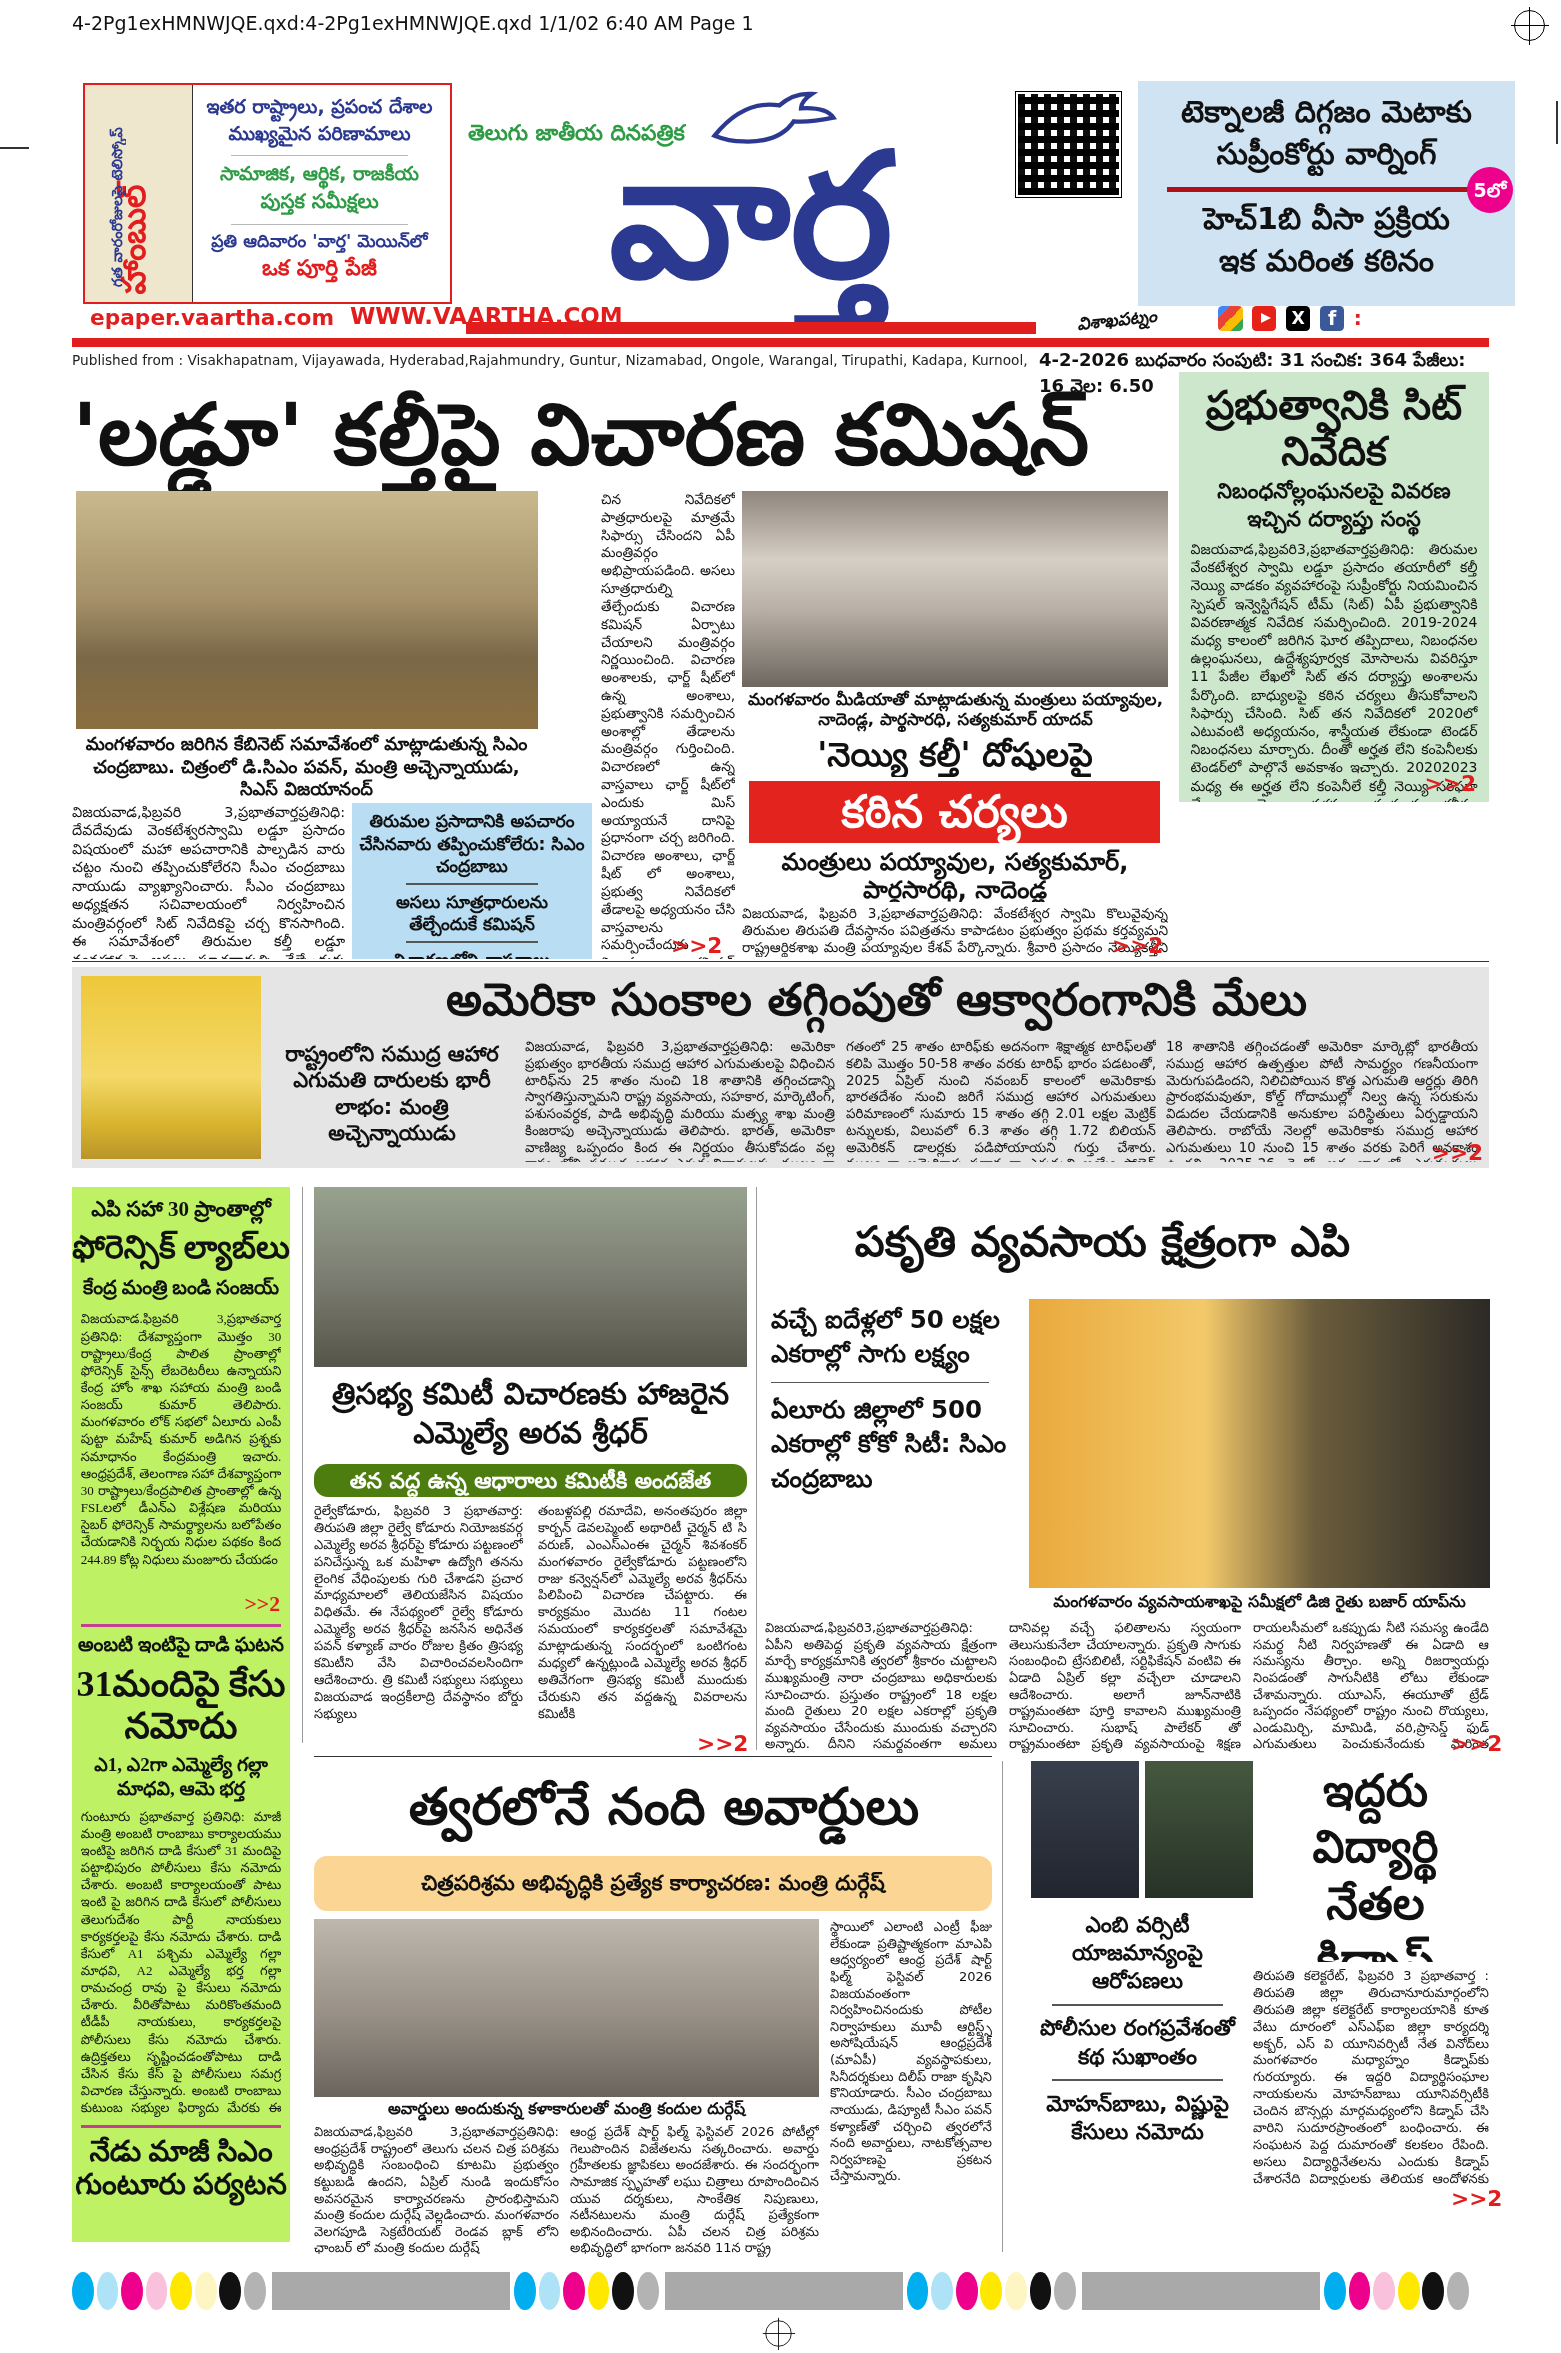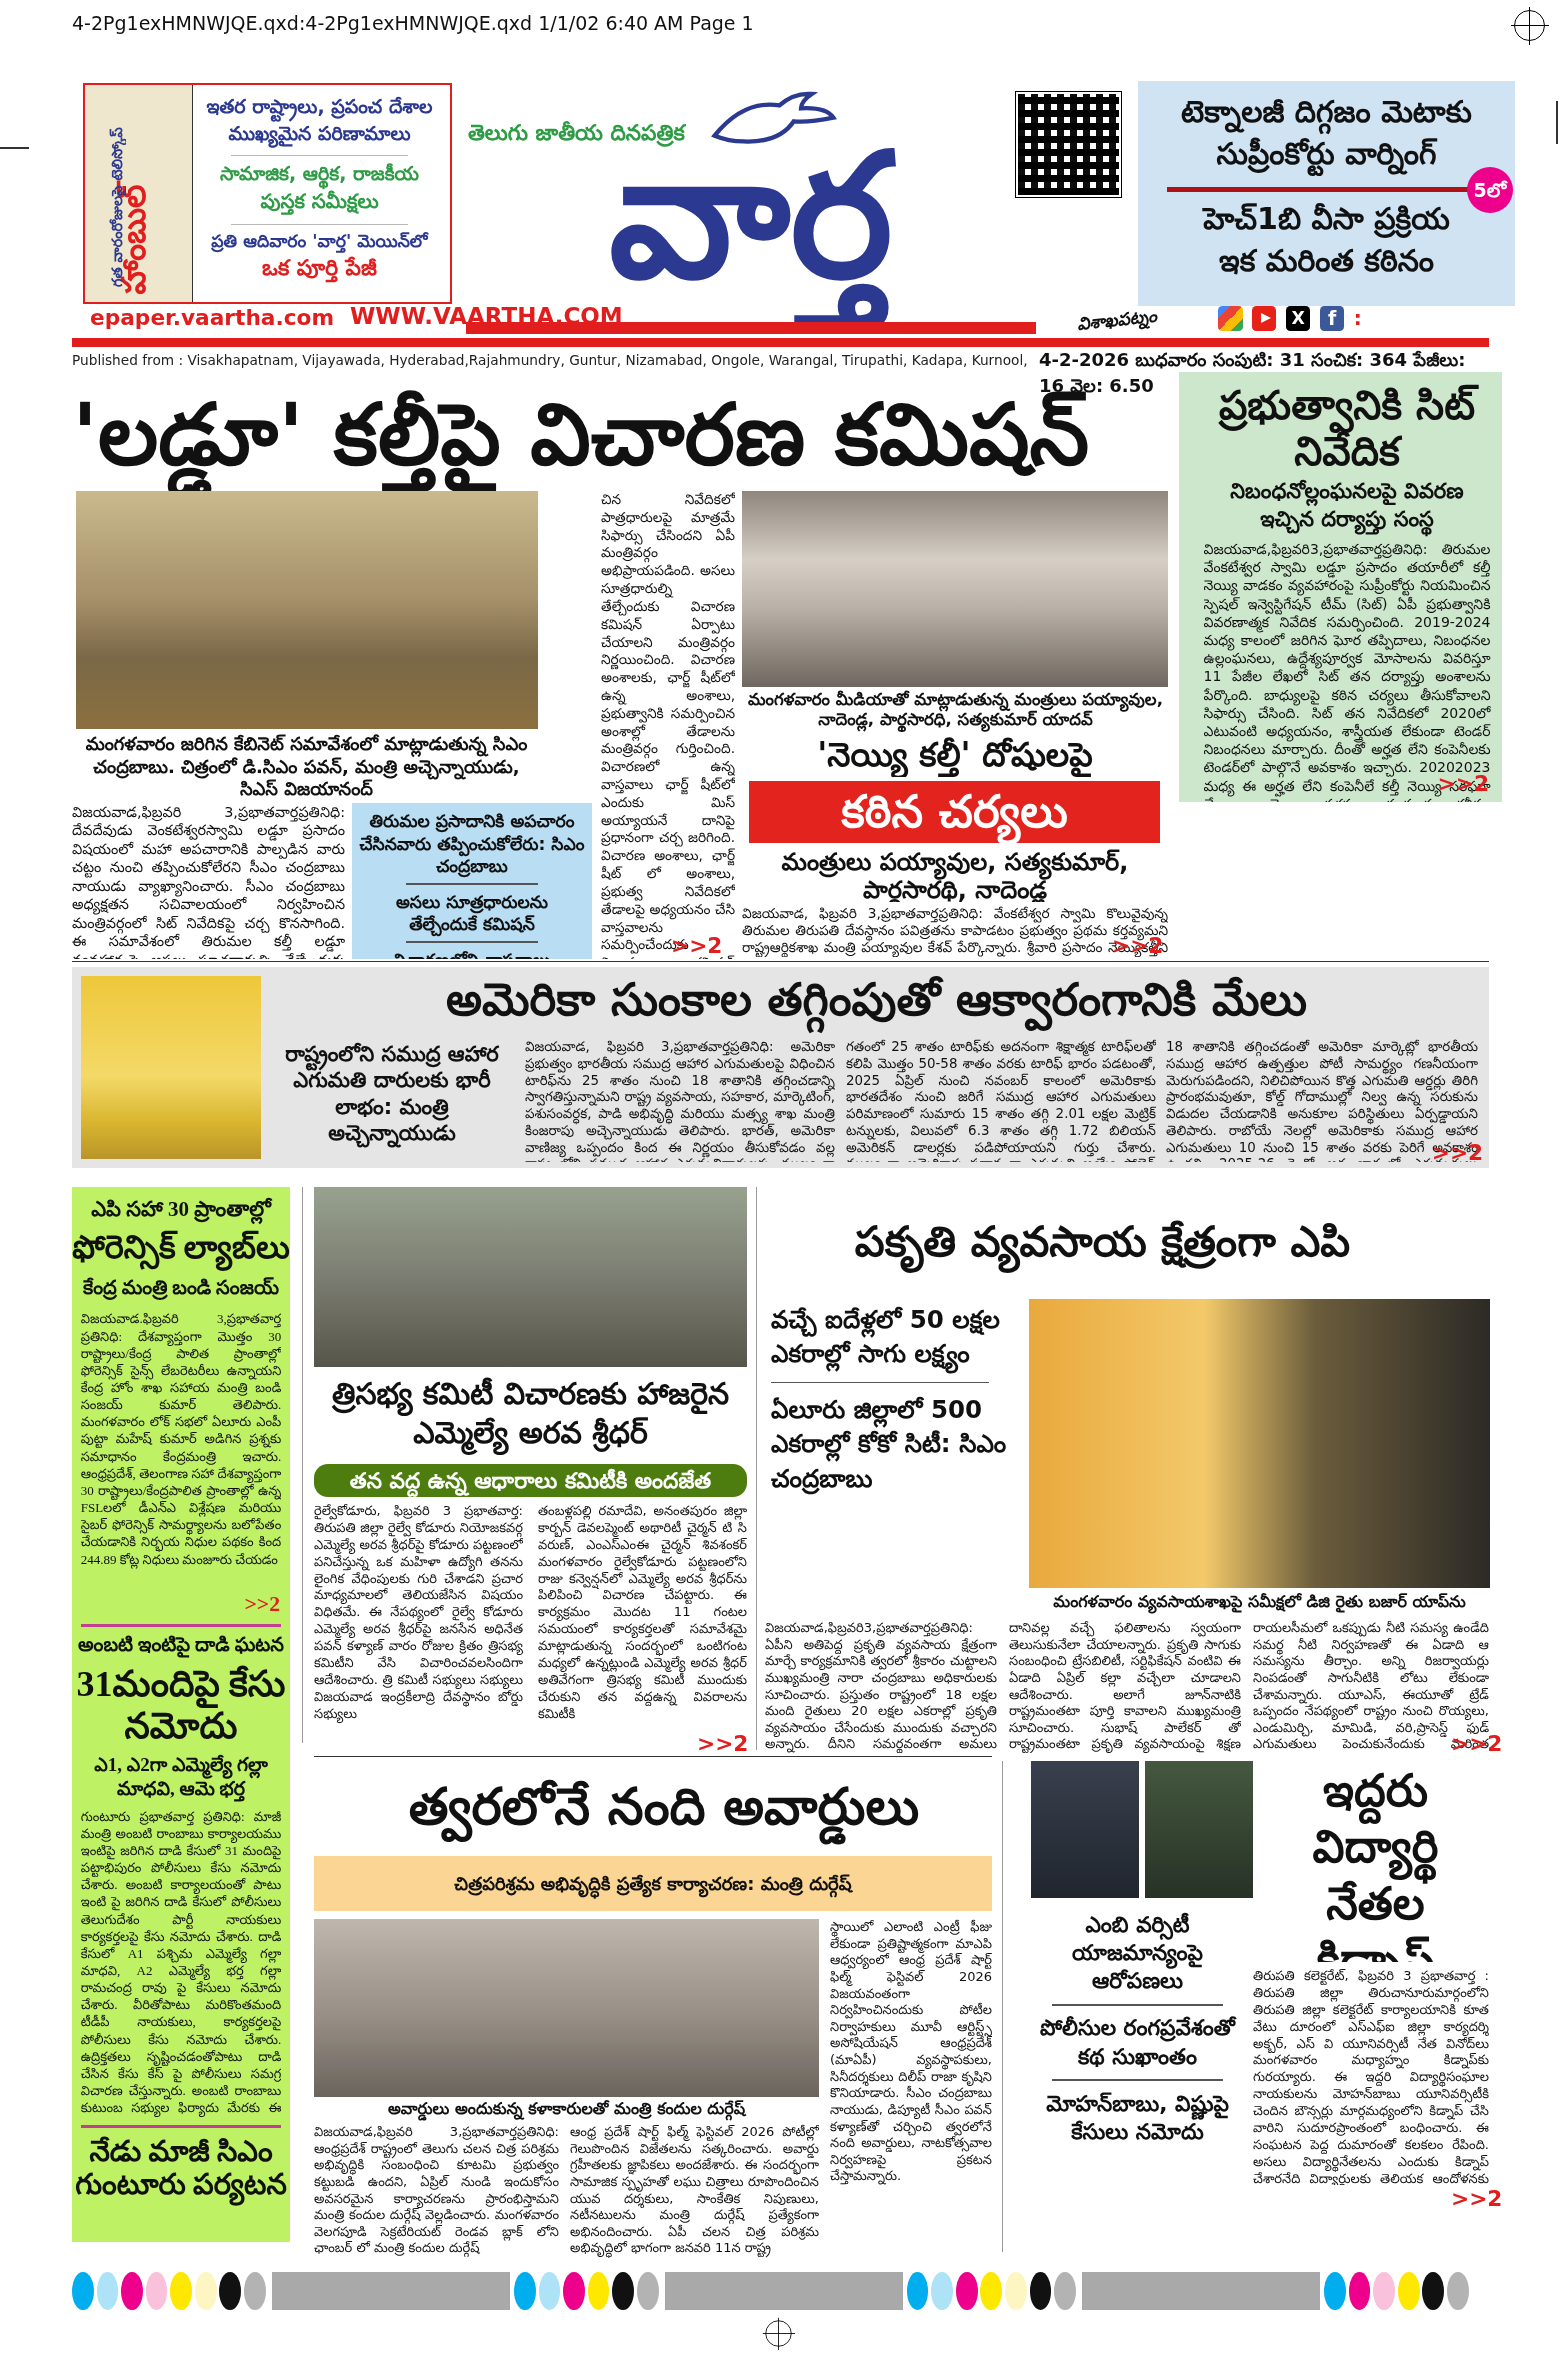--- a/index.html
+++ b/index.html
@@ -108,21 +108,21 @@
     <span class="red bold" style="font-size:20px;vertical-align:middle;">: fb.com/vaartha Digital</span>
   </div>
 
   <div class="b rule-red" style="left:72px;top:338px;width:1417px;height:9.4px;"></div>
 
   <div class="b" style="left:72px;top:352px;width:960px;font-size:13.7px;color:#222;white-space:nowrap;">Published from : Visakhapatnam, Vijayawada, Hyderabad,Rajahmundry, Guntur, Nizamabad, Ongole, Warangal, Tirupathi, Kadapa, Kurnool, Anantapur,  Karimnagar, Mahabubnagar, Khammam, Nellore, Nalgonda, Tadepalligudem, Srikakulam</div>
   <div class="b bold" style="left:1039px;top:349px;width:451px;font-size:18px;">4-2-2026 బుధవారం సంపుటి: 31 సంచిక: 364  పేజీలు: 16  వెల: 6.50</div>
 
   <div class="b bold" style="left:72px;top:370px;width:1097px;height:137px;font-size:85px;line-height:130px;">'లడ్డూ' కల్తీపై విచారణ కమిషన్</div>
 
-  <div class="b greenbox" style="left:1179px;top:372px;width:310px;height:430px;padding-left:13px;">
+  <div class="b greenbox" style="left:1179px;top:372px;width:310px;height:430px;">
     <div class="c bold" style="font-size:40px;line-height:1.15;margin:10px 5.8px 4.3px 5.8px;">ప్రభుత్వానికి సిట్ నివేదిక</div>
     <div class="c bold" style="font-size:21px;line-height:1.3;margin:2.9px 10px;">నిబంధనోల్లంఘనలపై వివరణ ఇచ్చిన దర్యాప్తు సంస్థ</div>
     <div class="j" style="font-size:14px;line-height:1.3;margin:7.2px 11.5px 0 11.5px;height:390px;overflow:hidden;">విజయవాడ,ఫిబ్రవరి3,ప్రభాతవార్తప్రతినిధి: తిరుమల వేంకటేశ్వర స్వామి లడ్డూ ప్రసాదం తయారీలో కల్తీ నెయ్యి వాడకం వ్యవహారంపై సుప్రీంకోర్టు నియమించిన స్పెషల్ ఇన్వెస్టిగేషన్ టీమ్ (సిట్) ఏపీ ప్రభుత్వానికి వివరణాత్మక నివేదిక సమర్పించింది. 2019-2024 మధ్య కాలంలో జరిగిన ఘోర తప్పిదాలు, నిబంధనల ఉల్లంఘనలు, ఉద్దేశ్యపూర్వక మోసాలను వివరిస్తూ 11 పేజీల లేఖలో సిట్ తన దర్యాప్తు అంశాలను పేర్కొంది. బాధ్యులపై కఠిన చర్యలు తీసుకోవాలని సిఫార్సు చేసింది. సిట్ తన నివేదికలో 2020లో ఎటువంటి అధ్యయనం, శాస్త్రీయత లేకుండా టెండర్ నిబంధనలు మార్చారు. దీంతో అర్హత లేని కంపెనీలకు టెండర్‌లో పాల్గొనే అవకాశం ఇచ్చారు. 20202023 మధ్య ఈ అర్హత లేని కంపెనీలే కల్తీ నెయ్యి సరఫరా చేశాయి. నెయ్యి సరఫరా సంస్థలకు కనీసం రూ.250కోట్ల టర్నోవర్ ఉండాలన్న నిబంధనను రూ.150 కోట్లకు తగ్గించారు. డైరీ రంగంలో 3 ఏళ్ల అనుభవం ఉండాలన్న నియమాన్ని ఏడాదికి కుదించారు. రోజుకు 4 లక్షల లీటర్ల పాలు సేకరణ నిబంధనను పూర్తిగా తొలగించారు.12 టన్నుల వెన్న తీయాల్సిన నిబంధనను 8 టన్నులకు తగ్గించారు. పర్చేజ్ కమిటీలో ప్రత్యేక ఆహ్వానితులుగా చెవిరెడ్డి, భూమన కరుణాకర్ రెడ్డి పాత్రను సిట్ నిర్దిష్టంగా ప్రస్తావించింది.</div>
     <div class="jump" style="position:absolute;right:13px;bottom:5.8px;">&gt;&gt;2</div>
   </div>
 
   <div class="b photo ph1" style="left:76px;top:491px;width:462px;height:238px;"></div>
   <div class="b c" style="left:79px;top:733px;width:455px;height:65px;font-size:18px;line-height:1.25;font-weight:bold;">మంగళవారం జరిగిన కేబినెట్ సమావేశంలో మాట్లాడుతున్న సిఎం చంద్రబాబు. చిత్రంలో డి.సిఎం పవన్, మంత్రి అచ్చెన్నాయుడు, సిఎస్ విజయానంద్</div>
   <div class="b j" style="left:72px;top:803px;width:273px;height:156px;font-size:14.4px;line-height:1.28;">విజయవాడ,ఫిబ్రవరి 3,ప్రభాతవార్తప్రతినిధి: దేవదేవుడు వెంకటేశ్వరస్వామి లడ్డూ ప్రసాదం విషయంలో మహా అపచారానికి పాల్పడిన వారు చట్టం నుంచి తప్పించుకోలేరని సీఎం చంద్రబాబు నాయుడు వ్యాఖ్యానించారు. సీఎం చంద్రబాబు అధ్యక్షతన సచివాలయంలో నిర్వహించిన మంత్రివర్గంలో సిట్ నివేదికపై చర్చ కొనసాగింది. ఈ సమావేశంలో తిరుమల కల్తీ లడ్డూ వ్యవహారంపై అసలు సూత్రధారుల్ని తేల్చేందుకు విచారణ కమిషన్ వేయాలని ప్రతిపాదించారు. దీనికి మంత్రివర్గ సమావేశంలో ఏక గ్రీవనిర్ణయం తీసుకున్నారు. ఎజెండాలోని అన్ని అంశాలు పక్కనపెట్టి మరీ తిరుమల లడ్డూ కల్తీ వ్యవహారంపై చర్చించారు. లడ్డూ కల్తీ జరిగిన విధానం, వివిధ విభాగాల తప్పిదాలను వివరిస్తూ నివేదిక ఉంది. ఇందులో ప్రభుత్వానికి సిట్ సమర్పించిన</div>
 
@@ -193,21 +193,21 @@
   <div class="b photo ph5" style="left:1029px;top:1299px;width:461px;height:289px;"></div>
   <div class="b c bold" style="left:1029px;top:1592px;width:461px;height:23px;font-size:16px;">మంగళవారం వ్యవసాయశాఖపై సమీక్షలో డిజి రైతు బజార్ యాప్‌ను ప్రారంభిస్తున్న సీఎం చంద్రబాబు</div>
   <div class="b j" style="left:765px;top:1620px;width:232px;height:133px;font-size:13px;line-height:1.28;">విజయవాడ,ఫిబ్రవరి3,ప్రభాతవార్తప్రతినిధి: ఏపీని అతిపెద్ద ప్రకృతి వ్యవసాయ క్షేత్రంగా మార్చే కార్యక్రమానికి త్వరలో శ్రీకారం చుట్టాలని ముఖ్యమంత్రి నారా చంద్రబాబు అధికారులకు సూచించారు. ప్రస్తుతం రాష్ట్రంలో 18 లక్షల మంది రైతులు 20 లక్షల ఎకరాల్లో ప్రకృతి వ్యవసాయం చేసేందుకు ముందుకు వచ్చారని అన్నారు. దీనిని సమర్థవంతగా అమలు చేస్తూ... 2030-31 నాటికి 40 లక్షల మంది రైతులు,</div>
   <div class="b j" style="left:1009px;top:1620px;width:232px;height:133px;font-size:13px;line-height:1.28;">దానివల్ల వచ్చే ఫలితాలను స్వయంగా తెలుసుకునేలా చేయాలన్నారు. ప్రకృతి సాగుకు సంబంధించి ట్రేసబిలిటీ, సర్టిఫికేషన్ వంటివి ఈ ఏడాది ఏప్రిల్ కల్లా వచ్చేలా చూడాలని ఆదేశించారు. అలాగే జూన్‌నాటికి రాష్ట్రమంతటా పూర్తి కావాలని ముఖ్యమంత్రి సూచించారు. సుభాష్ పాలేకర్ తో రాష్ట్రమంతటా ప్రకృతి వ్యవసాయంపై శిక్షణ తరగతులు నిర్వహిస్తామని సీఎం చెప్పారు. అంతర్జాతీయ, జాతీయ మార్కెట్లో ఏపీ వ్యవసాయ ఉ</div>
   <div class="b j" style="left:1253px;top:1620px;width:236px;height:133px;font-size:13px;line-height:1.28;">రాయలసీమలో ఒకప్పుడు నీటి సమస్య ఉండేది సమర్థ నీటి నిర్వహణతో ఈ ఏడాది ఆ సమస్యను తీర్చాం. అన్ని రిజర్వాయర్లు నింపడంతో సాగునీటికి లోటు లేకుండా చేశామన్నారు. యూఎస్, ఈయూతో ట్రేడ్ ఒప్పందం నేపథ్యంలో రాష్ట్రం నుంచి రొయ్యలు, ఎండుమిర్చి, మామిడి, వరి,ప్రాసెస్డ్ ఫుడ్ ఎగుమతులు పెంచుకునేందుకు మరింత అవకాశం కలిగిందని అధికారులు వివరించగా అయితే నాణ్యతా ప్రమాణా</div>
   <div class="b jump" style="left:1451px;top:1731px;">&gt;&gt;2</div>
 
   <div class="b rule-dark" style="left:314px;top:1756px;width:678px;height:1.4px;"></div>
 
   <div class="b c bold" style="left:330px;top:1763px;width:668px;height:88px;font-size:51px;line-height:88px;">త్వరలోనే నంది అవార్డులు</div>
-  <div class="b orangestrip c bold" style="left:314px;top:1856px;width:678px;height:55px;font-size:18px;line-height:55px;">చిత్రపరిశ్రమ అభివృద్ధికి ప్రత్యేక కార్యాచరణ: మంత్రి దుర్గేష్</div>
+  <div class="b orangestrip c bold" style="left:314px;top:1856px;width:678px;height:55px;font-size:21px;line-height:55px;border-radius:13px;">చిత్రపరిశ్రమ అభివృద్ధికి ప్రత్యేక కార్యాచరణ: మంత్రి దుర్గేష్</div>
   <div class="b photo ph6" style="left:314px;top:1919px;width:505px;height:178px;"></div>
   <div class="b c bold" style="left:314px;top:2099px;width:505px;height:21.7px;font-size:16px;">అవార్డులు అందుకున్న కళాకారులతో మంత్రి కందుల దుర్గేష్</div>
   <div class="b j" style="left:314px;top:2124px;width:245px;height:137px;font-size:13px;line-height:1.28;">విజయవాడ,ఫిబ్రవరి 3,ప్రభాతవార్తప్రతినిధి: ఆంధ్రప్రదేశ్ రాష్ట్రంలో తెలుగు చలన చిత్ర పరిశ్రమ అభివృద్ధికి సంబంధించి కూటమి ప్రభుత్వం కట్టుబడి ఉందని, ఏప్రిల్ నుండి ఇందుకోసం అవసరమైన కార్యాచరణను ప్రారంభిస్తామని మంత్రి కందుల దుర్గేష్ వెల్లడించారు. మంగళవారం వెలగపూడి సెక్రటేరియట్ రెండవ బ్లాక్ లోని ఛాంబర్ లో మంత్రి కందుల దుర్గేష్</div>
   <div class="b j" style="left:570px;top:2124px;width:249px;height:137px;font-size:13px;line-height:1.28;">ఆంధ్ర ప్రదేశ్ షార్ట్ ఫిల్మ్ ఫెస్టివల్ 2026 పోటీల్లో గెలుపొందిన విజేతలను సత్కరించారు. అవార్డు గ్రహీతలకు జ్ఞాపికలు అందజేశారు. ఈ సందర్భంగా సామాజిక స్పృహతో లఘు చిత్రాలు రూపొందించిన యువ దర్శకులు, సాంకేతిక నిపుణులు, నటీనటులను మంత్రి దుర్గేష్ ప్రత్యేకంగా అభినందించారు. ఏపీ చలన చిత్ర పరిశ్రమ అభివృద్ధిలో భాగంగా జనవరి 11న రాష్ట్ర</div>
   <div class="b j" style="left:830px;top:1919px;width:162px;height:342px;font-size:13px;line-height:1.28;">స్థాయిలో ఎలాంటి ఎంట్రీ ఫీజు లేకుండా ప్రతిష్టాత్మకంగా మాఎపి ఆధ్వర్యంలో ఆంధ్ర ప్రదేశ్ షార్ట్ ఫిల్మ్ ఫెస్టివల్ 2026 విజయవంతంగా నిర్వహించినందుకు పోటీల నిర్వాహకులు మూవీ ఆర్టిస్ట్స్ అసోషియేషన్ ఆంధ్రప్రదేశ్ (మాఏపీ) వ్యవస్థాపకులు, సినీదర్శకులు దిలీప్ రాజా కృషిని కొనియాడారు. సీఎం చంద్రబాబు నాయుడు, డిప్యూటీ సీఎం పవన్ కళ్యాణ్‌తో చర్చించి త్వరలోనే నంది అవార్డులు, నాటకోత్సవాల నిర్వహణపై ప్రకటన చేస్తామన్నారు.</div>
 
   <div class="b vline" style="left:1002px;top:1761px;height:491px;"></div>
 
   <div class="b photo php1" style="left:1031px;top:1761px;width:108px;height:137px;"></div>
   <div class="b photo php2" style="left:1145px;top:1761px;width:108px;height:137px;"></div>

